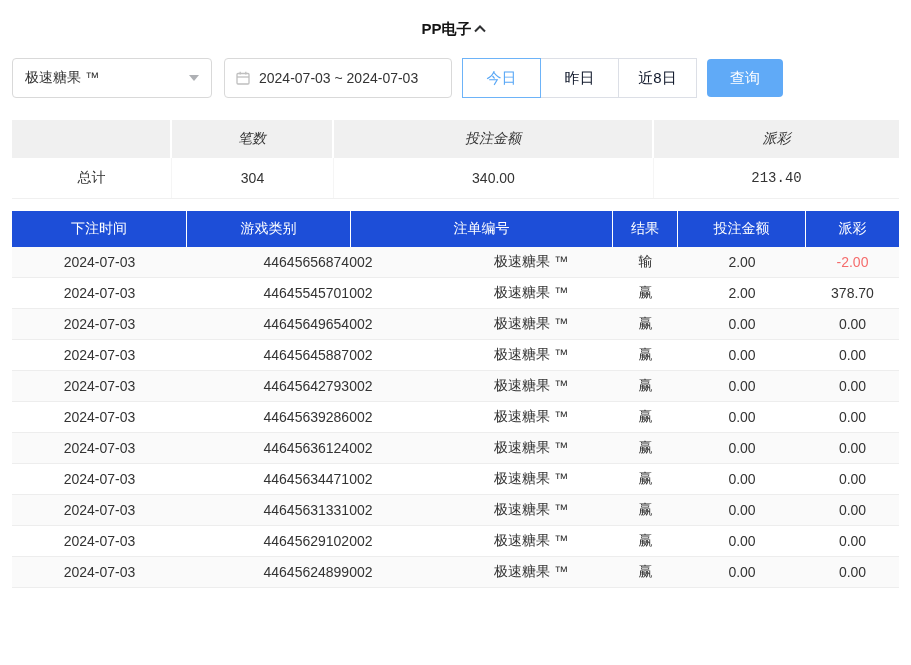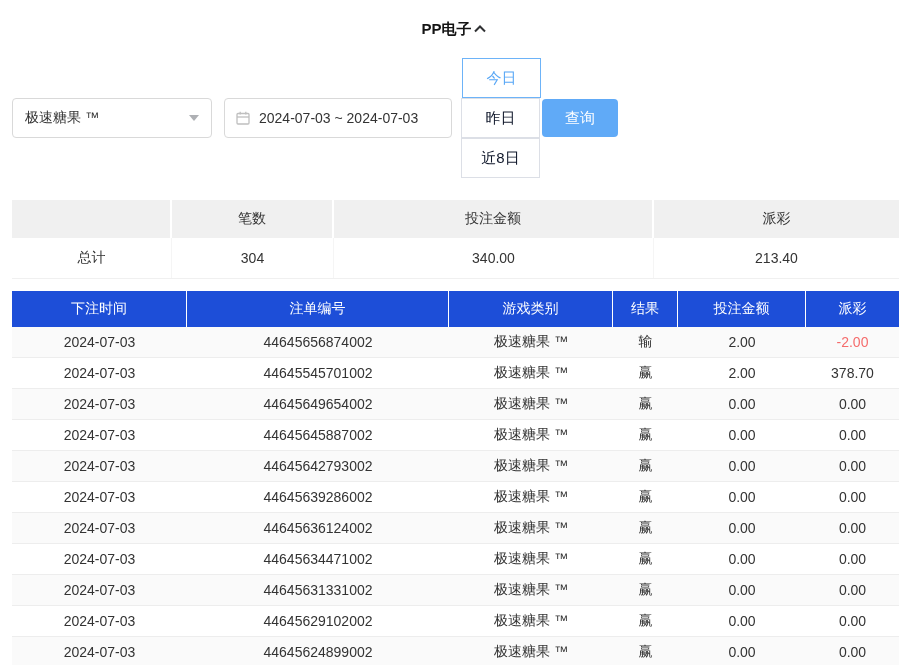--- a/index.html
+++ b/index.html
@@ -40,58 +40,58 @@
     border-top: 6px solid #aeb0b4;
   }
   .date-box {
     margin-left: 12px;
     width: 228px; height: 40px;
     border: 1px solid #d9d9d9; border-radius: 4px;
     display: flex; align-items: center; gap: 8px;
     padding: 0 10px; cursor: pointer; background: #fff;
     color: #333;
   }
-  .quick-group { display: flex; margin-left: 10px; flex-direction: column; }
+  .quick-group { display: flex; margin-left: 10px; }
   .quick-btn {
     width: 79px; height: 40px;
     background: #fff;
     border: 1px solid #dcdfe6;
     color: #0f172a; font-size: 15px;
     margin-left: -1px; cursor: pointer;
     font-family: inherit;
   }
   .quick-btn:first-child { margin-left: 0; }
   .quick-btn.active {
     border-color: #6db3f8; color: #58a7f6;
     position: relative; z-index: 1;
   }
   .query-btn {
-    margin-left: 1px;
+    margin-left: 10px;
     width: 76px; height: 38px;
     background: #60aaf7; color: #ffffff;
     border: none; border-radius: 4px;
     font-size: 15px; cursor: pointer;
     font-family: inherit;
   }
 
   
   .summary { margin: 22px 12px 0; }
   .shead { display: flex; height: 38px; }
   .shead-cell {
     background: #f0f0f0;
     display: flex; align-items: center; justify-content: center;
-    border-right: 2px solid #ffffff; color: #333;
+    border-right: 2px solid #ffffff; color: #333; font-style: italic;
   }
   .shead-cell:last-child { border-right: none; }
   .srow { display: flex; height: 41px; border-bottom: 1px solid #f0f0f0; }
   .srow-cell {
     display: flex; align-items: center; justify-content: center;
     border-right: 1px solid #f5f5f5;
   }
-  .srow-cell:last-child { border-right: none; }
+  .srow-cell:last-child { border-right: none; font-family: Liberation Mono, monospace; }
   .w-s0 { width: 160px; } .w-s1 { width: 162px; }
   .w-s2 { width: 320px; } .w-s3 { width: 245px; }
 
   
   .records { margin: 12px 12px 0; }
   .thead { display: flex; height: 36px; }
   .th {
     background: #1d4ed8; color: #ffffff;
     display: flex; align-items: center; justify-content: center;
     border-right: 1px solid #ffffff;
@@ -154,22 +154,22 @@
     <div class="srow-cell w-s0">总计</div>
     <div class="srow-cell w-s1">304</div>
     <div class="srow-cell w-s2">340.00</div>
     <div class="srow-cell w-s3">213.40</div>
   </div>
 </div>
 
 <div class="records">
   <div class="thead">
     <div class="th c0">下注时间</div>
+    <div class="th c2">游戏类别</div>
     <div class="th c1">注单编号</div>
-    <div class="th c2">游戏类别</div>
     <div class="th c3">结果</div>
     <div class="th c4">投注金额</div>
     <div class="th c5">派彩</div>
   </div>
   <div>
       <div class="trow stripe">
     <div class="td c0">2024-07-03</div>
     <div class="td c1">44645656874002</div>
     <div class="td c2">极速糖果 ™</div>
     <div class="td c3">输</div>

